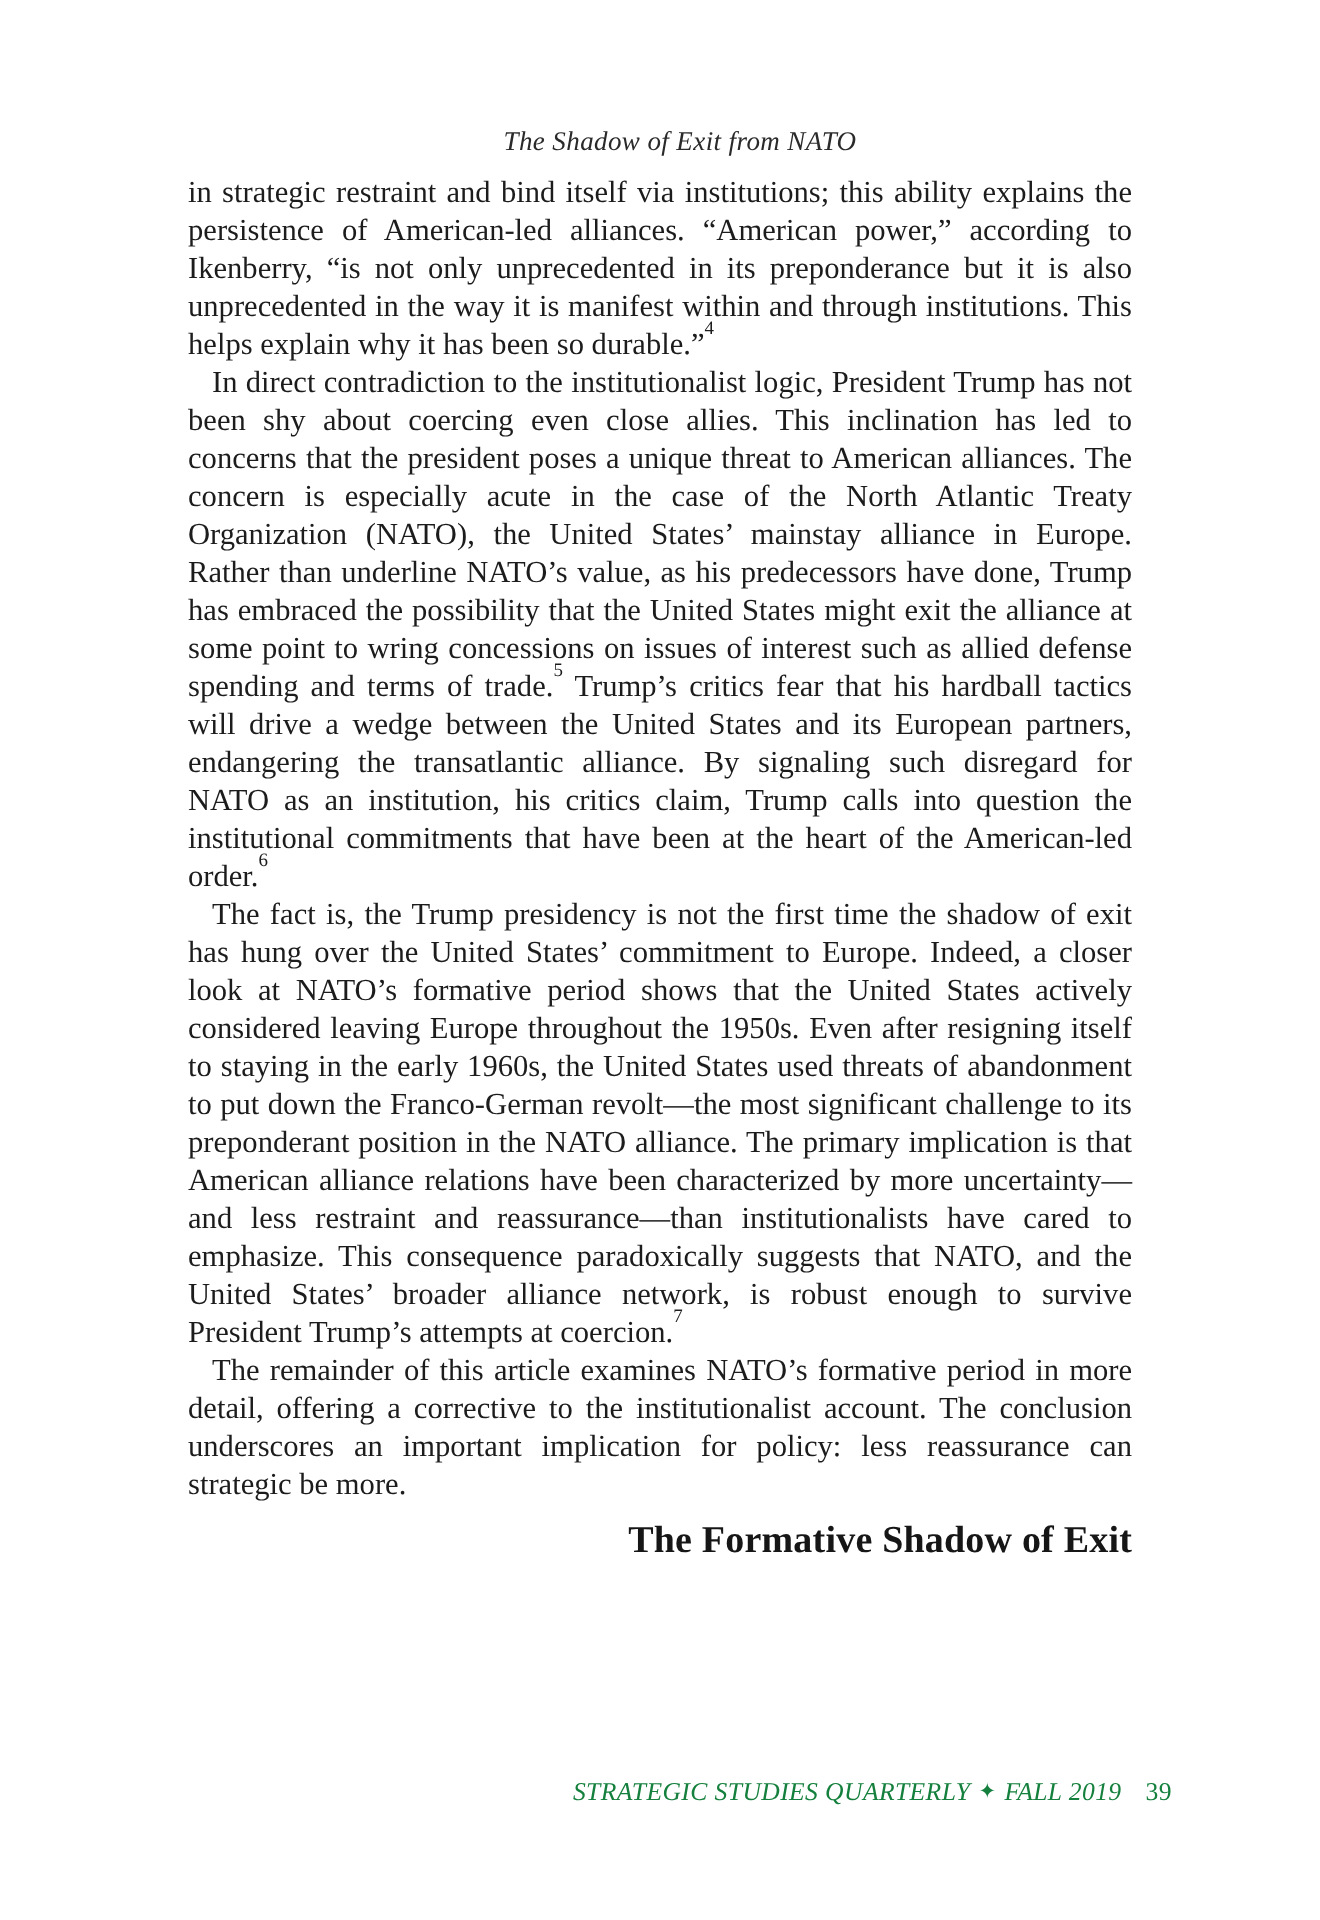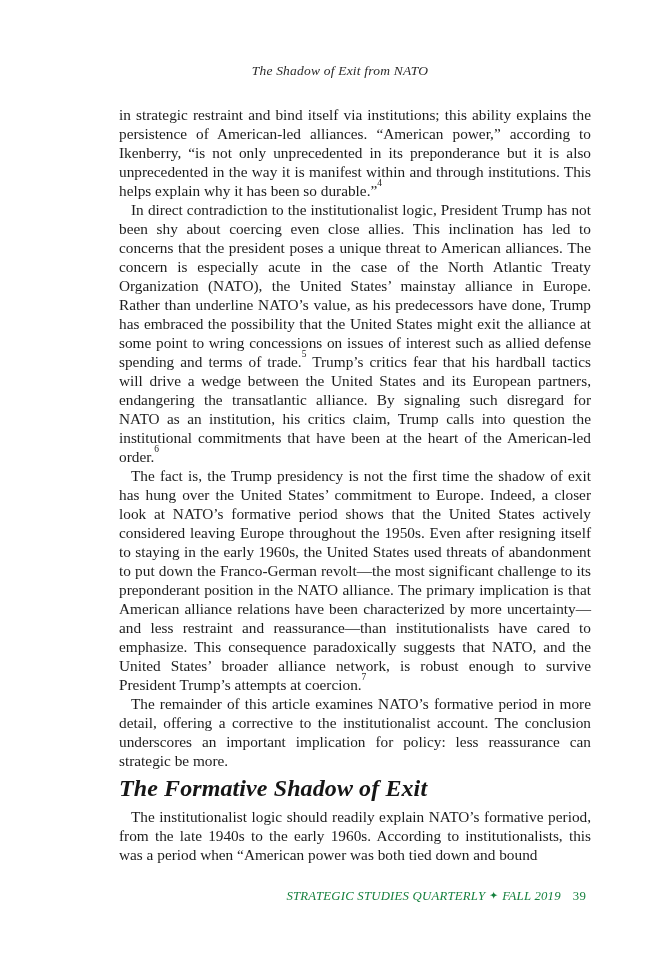--- a/index.html
+++ b/index.html
@@ -24,51 +24,49 @@
     width: 100%;
     text-align: center;
     font-style: italic;
     font-size: 13.5px;
     color: #2a2a2a;
     letter-spacing: 0.2px;
   }
   .text-block {
     position: absolute;
     left: 94px;
-    top: 105px;
+    top: 87px;
     width: 472px;
     font-size: 15.3px;
     line-height: 19px;
     text-align: justify;
     hyphens: none;
-    margin-left: 25px;
     -webkit-hyphens: none;
   }
   .text-block p {
     margin: 0;
     padding: 0;
   }
   .text-block p.indent {
     text-indent: 12px;
   }
   sup {
     font-size: 0.62em;
     line-height: 0;
     position: relative;
     top: -0.45em;
   }
   h2.section-heading {
-    font-size: 24px;
+    font-size: 19px;
     font-weight: bold;
-    text-align: left;
+    text-align: right;
     text-indent: 0;
     margin: 9px 0 9px 0;
     letter-spacing: 0.1px;
     color: #161616;
-    font-style: italic;
   }
   .footer {
     position: absolute;
     top: 889px;
     right: 94px;
     font-size: 12.8px;
     font-style: italic;
     color: #15803d;
     white-space: nowrap;
     letter-spacing: 0.2px;
@@ -93,20 +91,19 @@
   <div class="running-header">The Shadow of Exit from NATO</div>
 
   <div class="text-block">
     <p>in strategic restraint and bind itself via institutions; this ability explains the persistence of American-led alliances. “American power,” according to Ikenberry, “is not only unprecedented in its preponderance but it is also unprecedented in the way it is manifest within and through institutions. This helps explain why it has been so durable.”<sup>4</sup></p>
     <p class="indent">In direct contradiction to the institutionalist logic, President Trump has not been shy about coercing even close allies. This inclination has led to concerns that the president poses a unique threat to American alliances. The concern is especially acute in the case of the North Atlantic Treaty Organization (NATO), the United States’ mainstay alliance in Europe. Rather than underline NATO’s value, as his predecessors have done, Trump has embraced the possibility that the United States might exit the alliance at some point to wring concessions on issues of interest such as allied defense spending and terms of trade.<sup>5</sup> Trump’s critics fear that his hardball tactics will drive a wedge between the United States and its European partners, endangering the transatlantic alliance. By signaling such disregard for NATO as an institution, his critics claim, Trump calls into question the institutional commitments that have been at the heart of the American-led order.<sup>6</sup></p>
     <p class="indent">The fact is, the Trump presidency is not the first time the shadow of exit has hung over the United States’ commitment to Europe. Indeed, a closer look at NATO’s formative period shows that the United States actively considered leaving Europe throughout the 1950s. Even after resigning itself to staying in the early 1960s, the United States used threats of abandonment to put down the Franco-German revolt—the most significant challenge to its preponderant position in the NATO alliance. The primary implication is that American alliance relations have been characterized by more uncertainty—and less restraint and reassurance—than institutionalists have cared to emphasize. This consequence paradoxically suggests that NATO, and the United States’ broader alliance network, is robust enough to survive President Trump’s attempts at coercion.<sup>7</sup></p>
     <p class="indent">The remainder of this article examines NATO’s formative period in more detail, offering a corrective to the institutionalist account. The conclusion underscores an important implication for policy: less reassurance can strategic be more.</p>
 
     <h2 class="section-heading">The Formative Shadow of Exit</h2>
 
-    <p class="indent">The institutionalist logic should readily explain NATO’s formative period, from the late 1940s to the early 1960s. According to institutionalists, this was a period when “American power was both tied down and bound</p>
   </div>
 
   <div class="footer">
     <span>STRATEGIC STUDIES QUARTERLY</span><span class="sep">✦</span><span>FALL 2019</span><span class="pgnum">39</span>
   </div>
 
 </div>
 
 </body></html>

